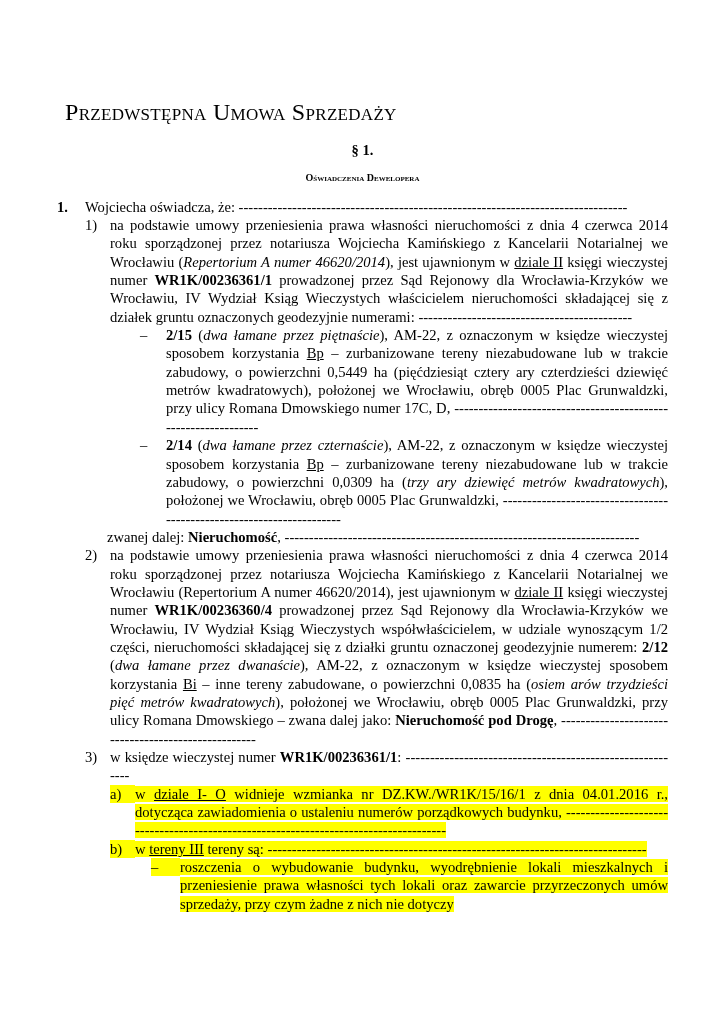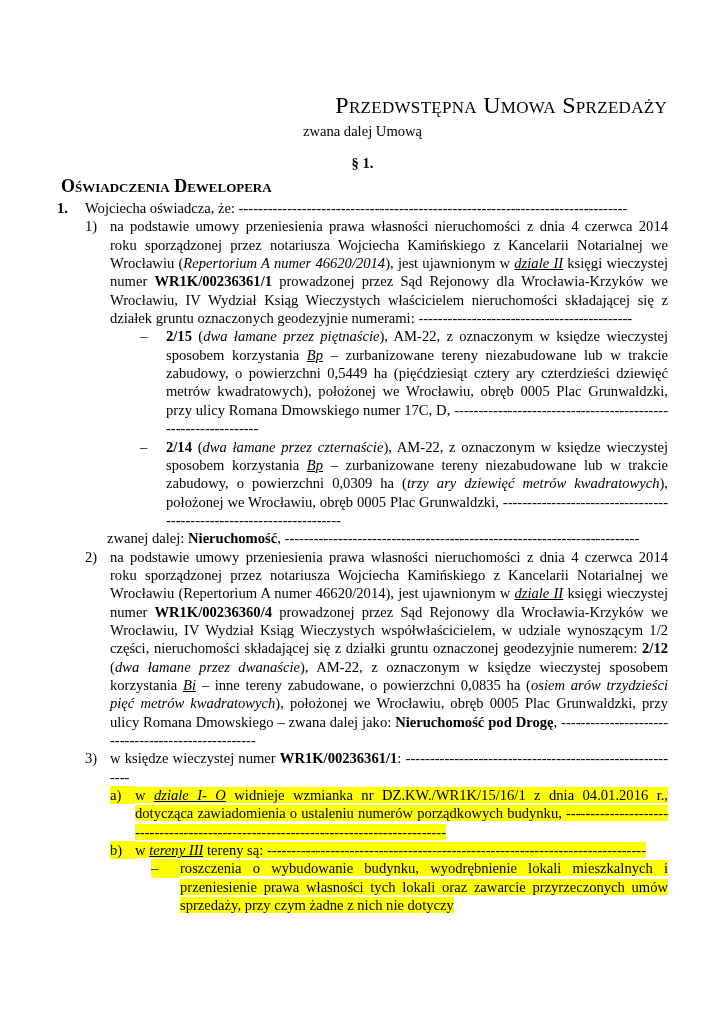--- a/index.html
+++ b/index.html
@@ -4,50 +4,49 @@
 <style>
   * { box-sizing: border-box; }
   html, body { margin: 0; padding: 0; background: #ffffff; }
   .page {
     width: 725px; height: 1024px; margin: 0 auto; overflow: hidden;
     padding: 90px 57px 0 57px;
     font-family: "Liberation Serif", "DejaVu Serif", serif;
     font-size: 14.6px; line-height: 18.35px; color: #000;
   }
   .doc-title {
-    text-align: right; font-variant: small-caps; font-weight: normal;
-    font-size: 24px; line-height: 29px; margin: 1px; letter-spacing: 0.3px;
+    text-align: left; font-variant: small-caps; font-weight: normal;
+    font-size: 24px; line-height: 29px; margin: 8px; letter-spacing: 0.3px;
   }
   .doc-subtitle { text-align: center; margin: 2px 0 0 0; }
   .sec-num  { text-align: center; font-weight: bold; margin: 14px 0 0 0; }
-  .sec-head { font-weight: bold; font-variant: small-caps;
-              font-size: 18px; margin: 4px; }
+  .sec-head { text-align: center; font-weight: bold; font-variant: small-caps;
+              font-size: 10px; margin: 10px; }
   .doc-body { margin-top: 3px; }
   .li { position: relative; text-align: justify; }
   .marker { position: absolute; top: 0; left: 0; }
   .b { font-weight: bold; }
   .lvl1 { padding-left: 28px; }
   .lvl2 { padding-left: 53px; }  .lvl2 > .marker { left: 28px; }
   .cont { padding-left: 50px; }
   .lvl3 { padding-left: 109px; } .lvl3 > .marker { left: 83px; }
   .lvla { padding-left: 78px; }  .lvla > .marker { left: 53px; width: 25px; }
   .lvlad { padding-left: 123px; } .lvlad > .marker { left: 94px; width: 29px; }
   .hlm { background: #ffff00; }
   .seg-b { font-weight: bold; }
   .seg-i { font-style: italic; }
-  .seg-u { text-decoration: underline; font-style: italic; }
+  .seg-u { text-decoration: underline; }
   .seg-hl { background: #ffff00; }
 </style>
 </head>
 <body>
 
 <div class="page">
 
   <h1 class="doc-title">Przedwstępna Umowa Sprzedaży</h1>
-  <div class="doc-subtitle">zwana dalej Umową</div>
 
   <div class="sec-num">§ 1.</div>
   <div class="sec-head">Oświadczenia Dewelopera</div>
 
   <div class="doc-body">
 
     <div class="li lvl1">
       <span class="marker b">1.</span>
       <span><span>Wojciecha oświadcza, że: --------------------------------------------------------------------------------</span></span>
     </div>

